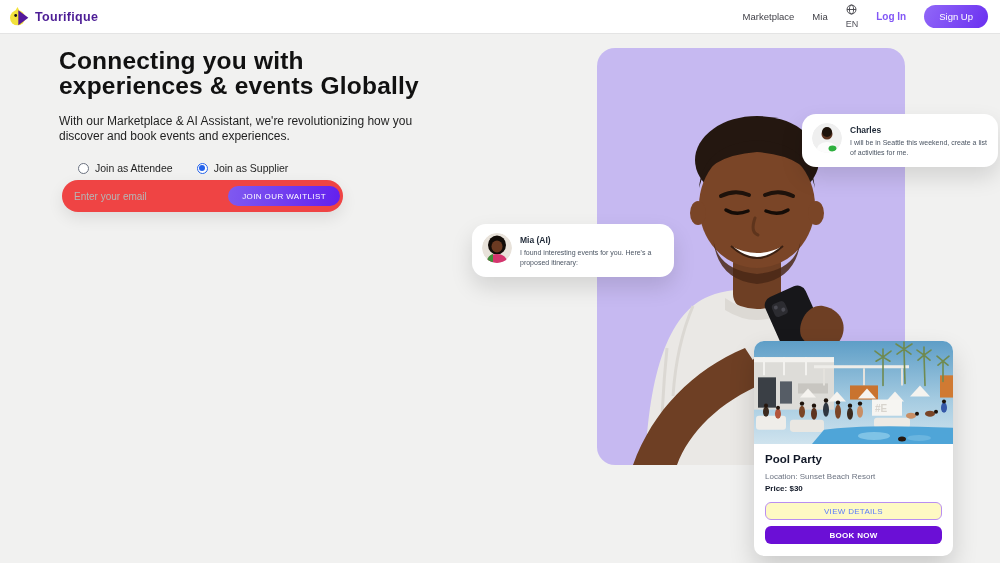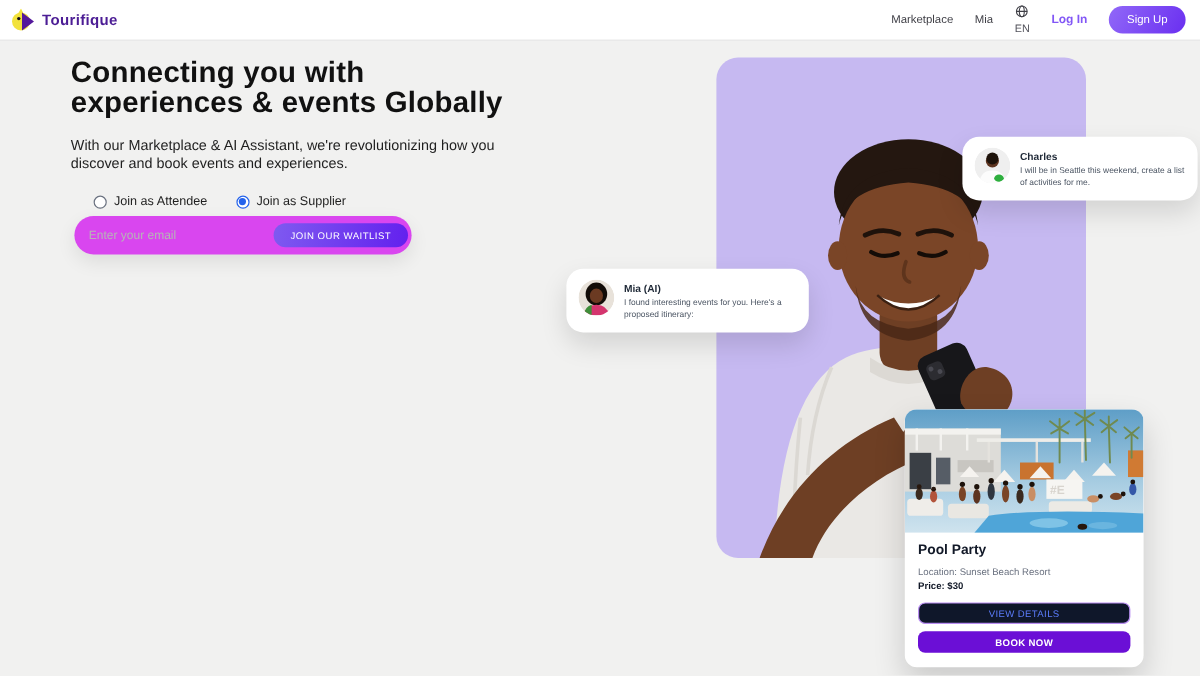--- a/index.html
+++ b/index.html
@@ -41,21 +41,21 @@
   .radio {
     width:11px; height:11px; border-radius:50%;
     border:1.5px solid #6b7280; background:#fff; position:relative;
   }
   .radio.checked { border-color:#2563eb; }
   .radio.checked::after {
     content:""; position:absolute; inset:1.5px; border-radius:50%; background:#2563eb;
   }
   .waitlist {
     position:absolute; left:62px; top:180px; width:281px; height:32px;
-    background:#d946ef; border-radius:999px;
+    background:#ef4444; border-radius:999px;
     box-shadow:0 6px 16px rgba(0,0,0,.09);
     display:flex; align-items:center; padding:3px 3px 3px 12px;
   }
   .email-input {
     flex:1; border:none; outline:none; font-size:10px; color:#111;
     background:transparent; min-width:0;
   }
   .email-input::placeholder { color:#b6b6b6; }
   .waitlist-btn {
     flex:none; height:20px; padding:0 14px;
@@ -89,21 +89,21 @@
     box-shadow:0 12px 26px rgba(0,0,0,.16); z-index:20;
     display:flex; flex-direction:column;
   }
   .event-img { width:199px; height:103px; flex:none; }
   .event-body { padding:9px 11px 10px; display:flex; flex-direction:column; flex:1; }
   .event-title { font-size:11.5px; font-weight:bold; color:#111827; margin-bottom:7px; }
   .event-loc { font-size:8px; color:#6b7280; margin-bottom:3px; }
   .event-price { font-size:8px; font-weight:bold; color:#111827; margin-bottom:9px; }
   .btn-view {
     width:100%; height:18px; margin-bottom:6px;
-    background:#0f172a; border:1px solid #b98ef2; border-radius:6px;
+    background:#fef9c3; border:1px solid #b98ef2; border-radius:6px;
     color:#5b7cfa; font-size:8px; letter-spacing:.3px; cursor:pointer;
     font-family:"Liberation Sans", sans-serif;
   }
   .btn-book {
     width:100%; height:18px;
     background:#6b0fd6; border:none; border-radius:6px;
     color:#ffffff; font-size:8px; letter-spacing:.3px; cursor:pointer;
     font-family:"Liberation Sans", sans-serif;
     font-weight:bold;
   }

